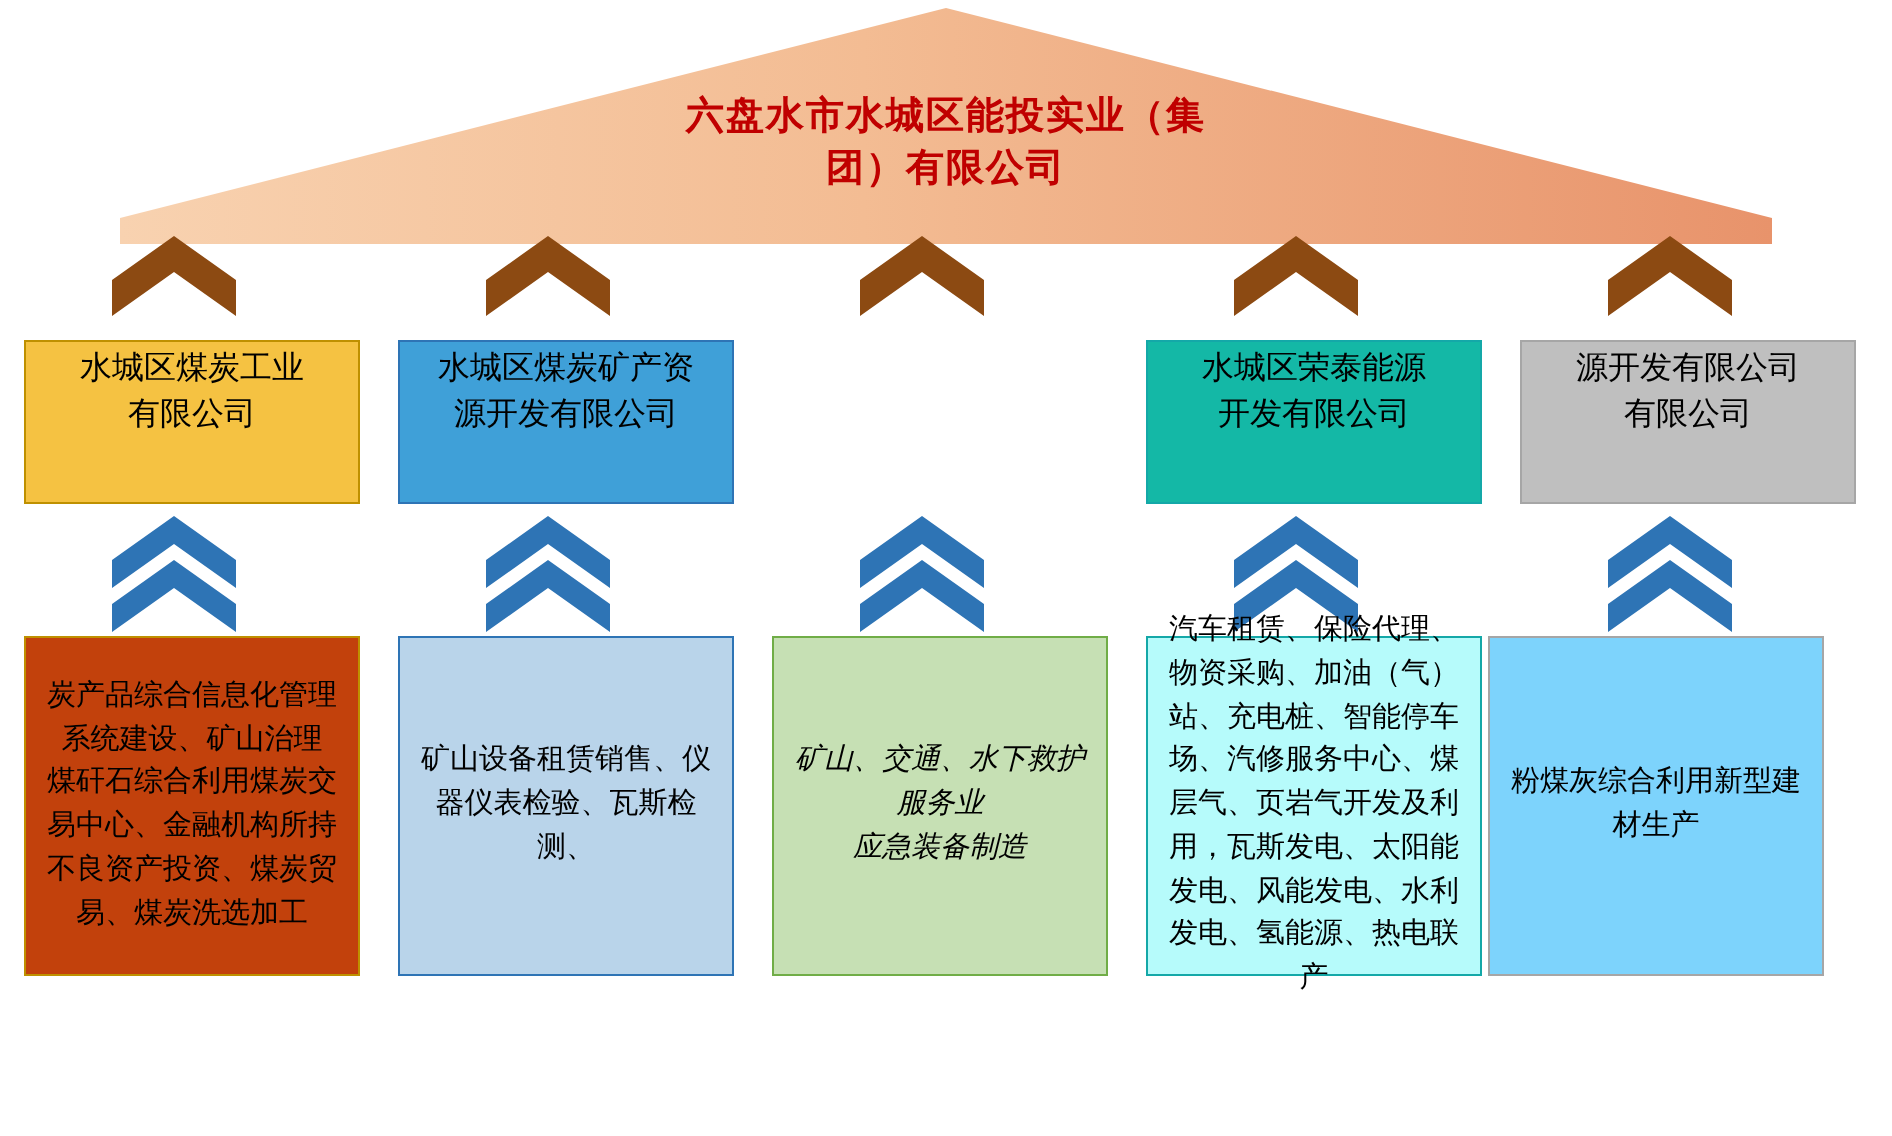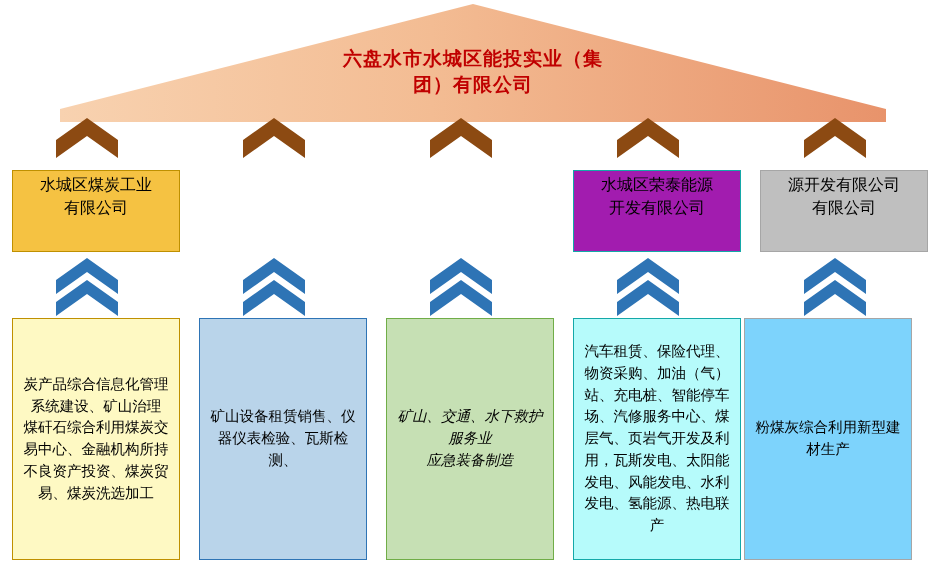--- a/index.html
+++ b/index.html
@@ -77,21 +77,21 @@
     top: 258px;
     width: 62px;
     height: 58px;
   }
 
   
   .desc-box {
     position: absolute;
     top: 318px;
     width: 168px;
-    height: 242px;
+    height: 170px;
     border: 1px solid #b8b8b8;
     box-sizing: border-box;
     display: flex;
     align-items: center;
     justify-content: center;
     text-align: center;
     font-size: 14.5px;
     line-height: 1.5;
     color: #000000;
     padding: 4px 8px;
@@ -144,21 +144,25 @@
   <div class="brown-arrow" style="left:804px;">
     <svg viewBox="0 0 62 40" preserveAspectRatio="none">
       <polygon points="31,0 62,22 62,40 31,18 0,40 0,22" fill="#8C4A12"></polygon>
     </svg>
   </div>
 
   <div class="company-box" style="left:12px; background:#F5C242; border-color:#BF9000;">
     <span style="white-space:pre-line;">水城区煤炭工业
 有限公司</span>
   </div>
-  <div class="company-box" style="left:573px; background:#a21caf; border-color:#14A8A8;">
+  <div class="company-box" style="left:199px; background:#3FA0D8; border-color:#2E74B5;">
+    <span style="white-space:pre-line;">水城区煤炭矿产资
+源开发有限公司</span>
+  </div>
+  <div class="company-box" style="left:573px; background:#14b8a6; border-color:#14A8A8;">
     <span style="white-space:pre-line;">水城区荣泰能源
 开发有限公司</span>
   </div>
   <div class="company-box" style="left:760px; background:#BFBFBF; border-color:#A6A6A6;">
     <span style="white-space:pre-line;">源开发有限公司
 有限公司</span>
   </div>
 
   <div class="chevron-stack" style="left:56px;">
     <svg viewBox="0 0 62 58" preserveAspectRatio="none">
@@ -184,21 +188,21 @@
       <polygon points="31,22 62,44 62,58 31,36 0,58 0,44" fill="#2E74B5"></polygon>
     </svg>
   </div>
   <div class="chevron-stack" style="left:804px;">
     <svg viewBox="0 0 62 58" preserveAspectRatio="none">
       <polygon points="31,0 62,22 62,36 31,14 0,36 0,22" fill="#2E74B5"></polygon>
       <polygon points="31,22 62,44 62,58 31,36 0,58 0,44" fill="#2E74B5"></polygon>
     </svg>
   </div>
 
-  <div class="desc-box" style="left:12px; background:#fef9c3; border-color:#BF9000;">
+  <div class="desc-box" style="left:12px; background:#c2410c; border-color:#BF9000;">
     <span style="white-space:pre-line;">炭产品综合信息化管理系统建设、矿山治理
 煤矸石综合利用煤炭交易中心、金融机构所持不良资产投资、煤炭贸易、煤炭洗选加工</span>
   </div>
   <div class="desc-box" style="left:199px; background:#B9D4EA; border-color:#2E74B5;justify-content:flex-end;">
     <span style="white-space:pre-line;">矿山设备租赁销售、仪器仪表检验、瓦斯检测、</span>
   </div>
   <div class="desc-box" style="left:386px; background:#C6E0B4; border-color:#70AD47;">
     <span style="white-space:pre-line;font-style:italic;">矿山、交通、水下救护服务业
 应急装备制造</span>
   </div>

